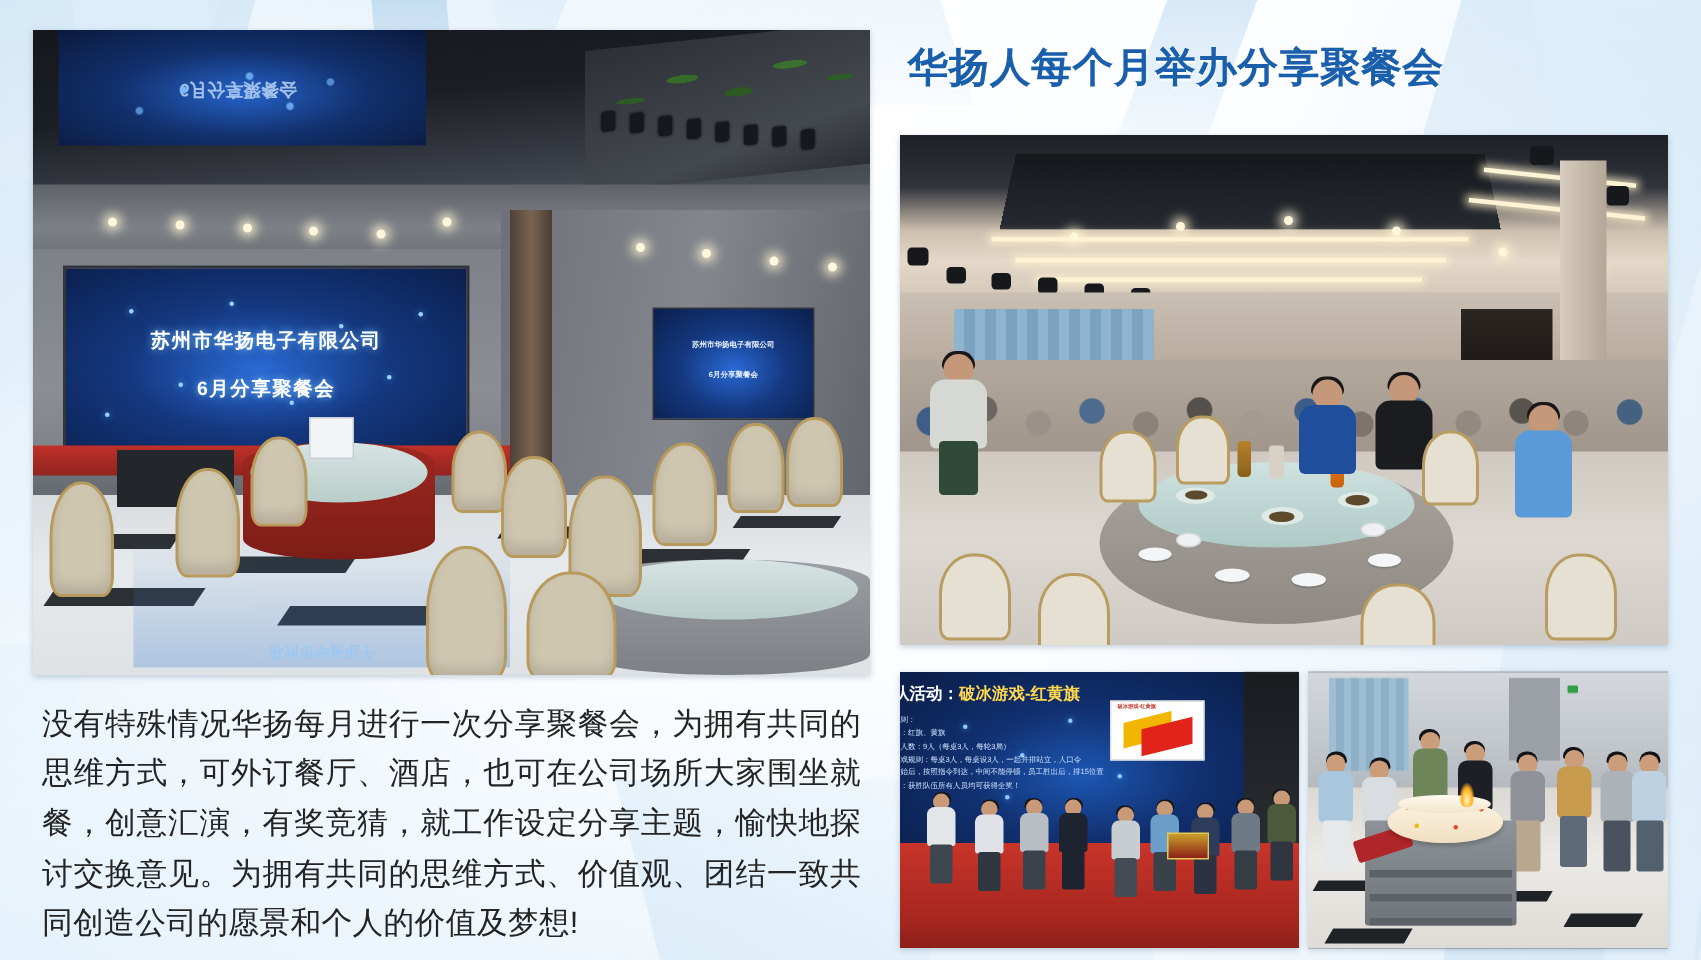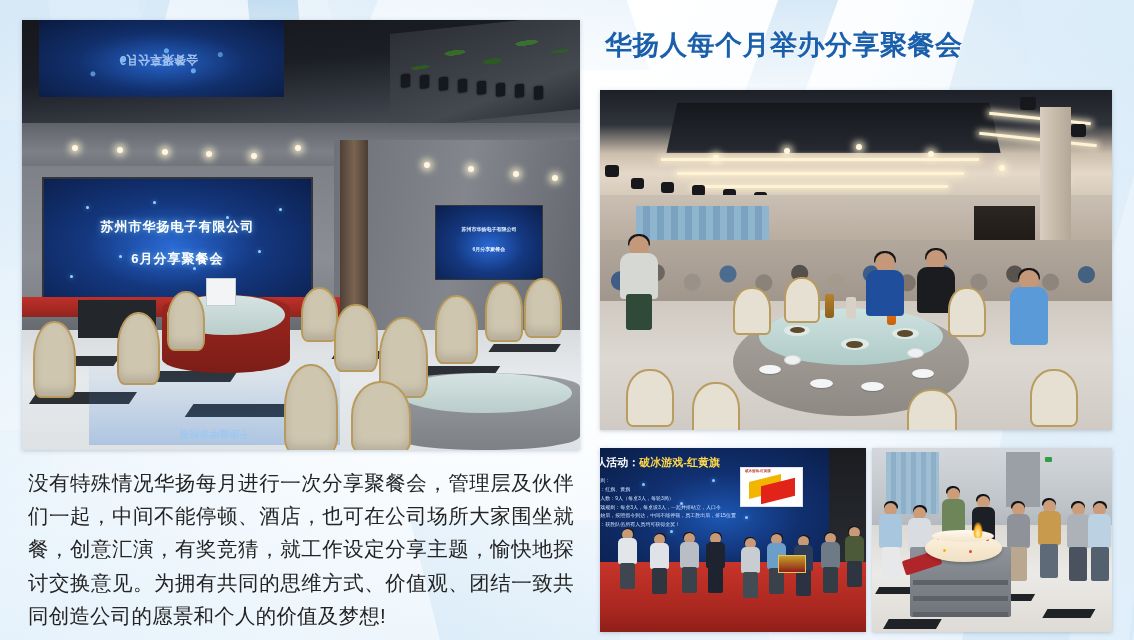--- a/index.html
+++ b/index.html
@@ -573,15 +573,15 @@
       <span class="ck-fruit" style="left:32%;top:4%;background:#f2b705"></span>
       <span class="ck-fruit" style="left:50%;top:2%;background:#e14b2a"></span>
       <span class="ck-fruit" style="left:66%;top:6%;background:#f2b705"></span>
       <span class="ck-fruit" style="left:80%;top:14%;background:#e14b2a"></span>
       <span class="ck-fruit" style="left:24%;top:54%;background:#f2b705"></span>
       <span class="ck-fruit" style="left:58%;top:58%;background:#e14b2a"></span>
     </div>
     <div class="ck-flame"></div>
   </div>
 
-  <div class="caption">没有特殊情况华扬每月进行一次分享聚餐会，管理层及伙伴们一起，中间不能停顿、酒店，也可在公司场所大家围坐就餐，创意汇演，有奖竞猜，就工作设定分享主题，愉快地探讨交换意见。为拥有共同的思维方式、价值观、团结一致共同创造公司的愿景和个人的价值及梦想!</div>
+  <div class="caption">没有特殊情况华扬每月进行一次分享聚餐会，为拥有共同的思维方式，可外订餐厅、酒店，也可在公司场所大家围坐就餐，创意汇演，有奖竞猜，就工作设定分享主题，愉快地探讨交换意见。为拥有共同的思维方式、价值观、团结一致共同创造公司的愿景和个人的价值及梦想!</div>
 
 </div>
 
 </body></html>

